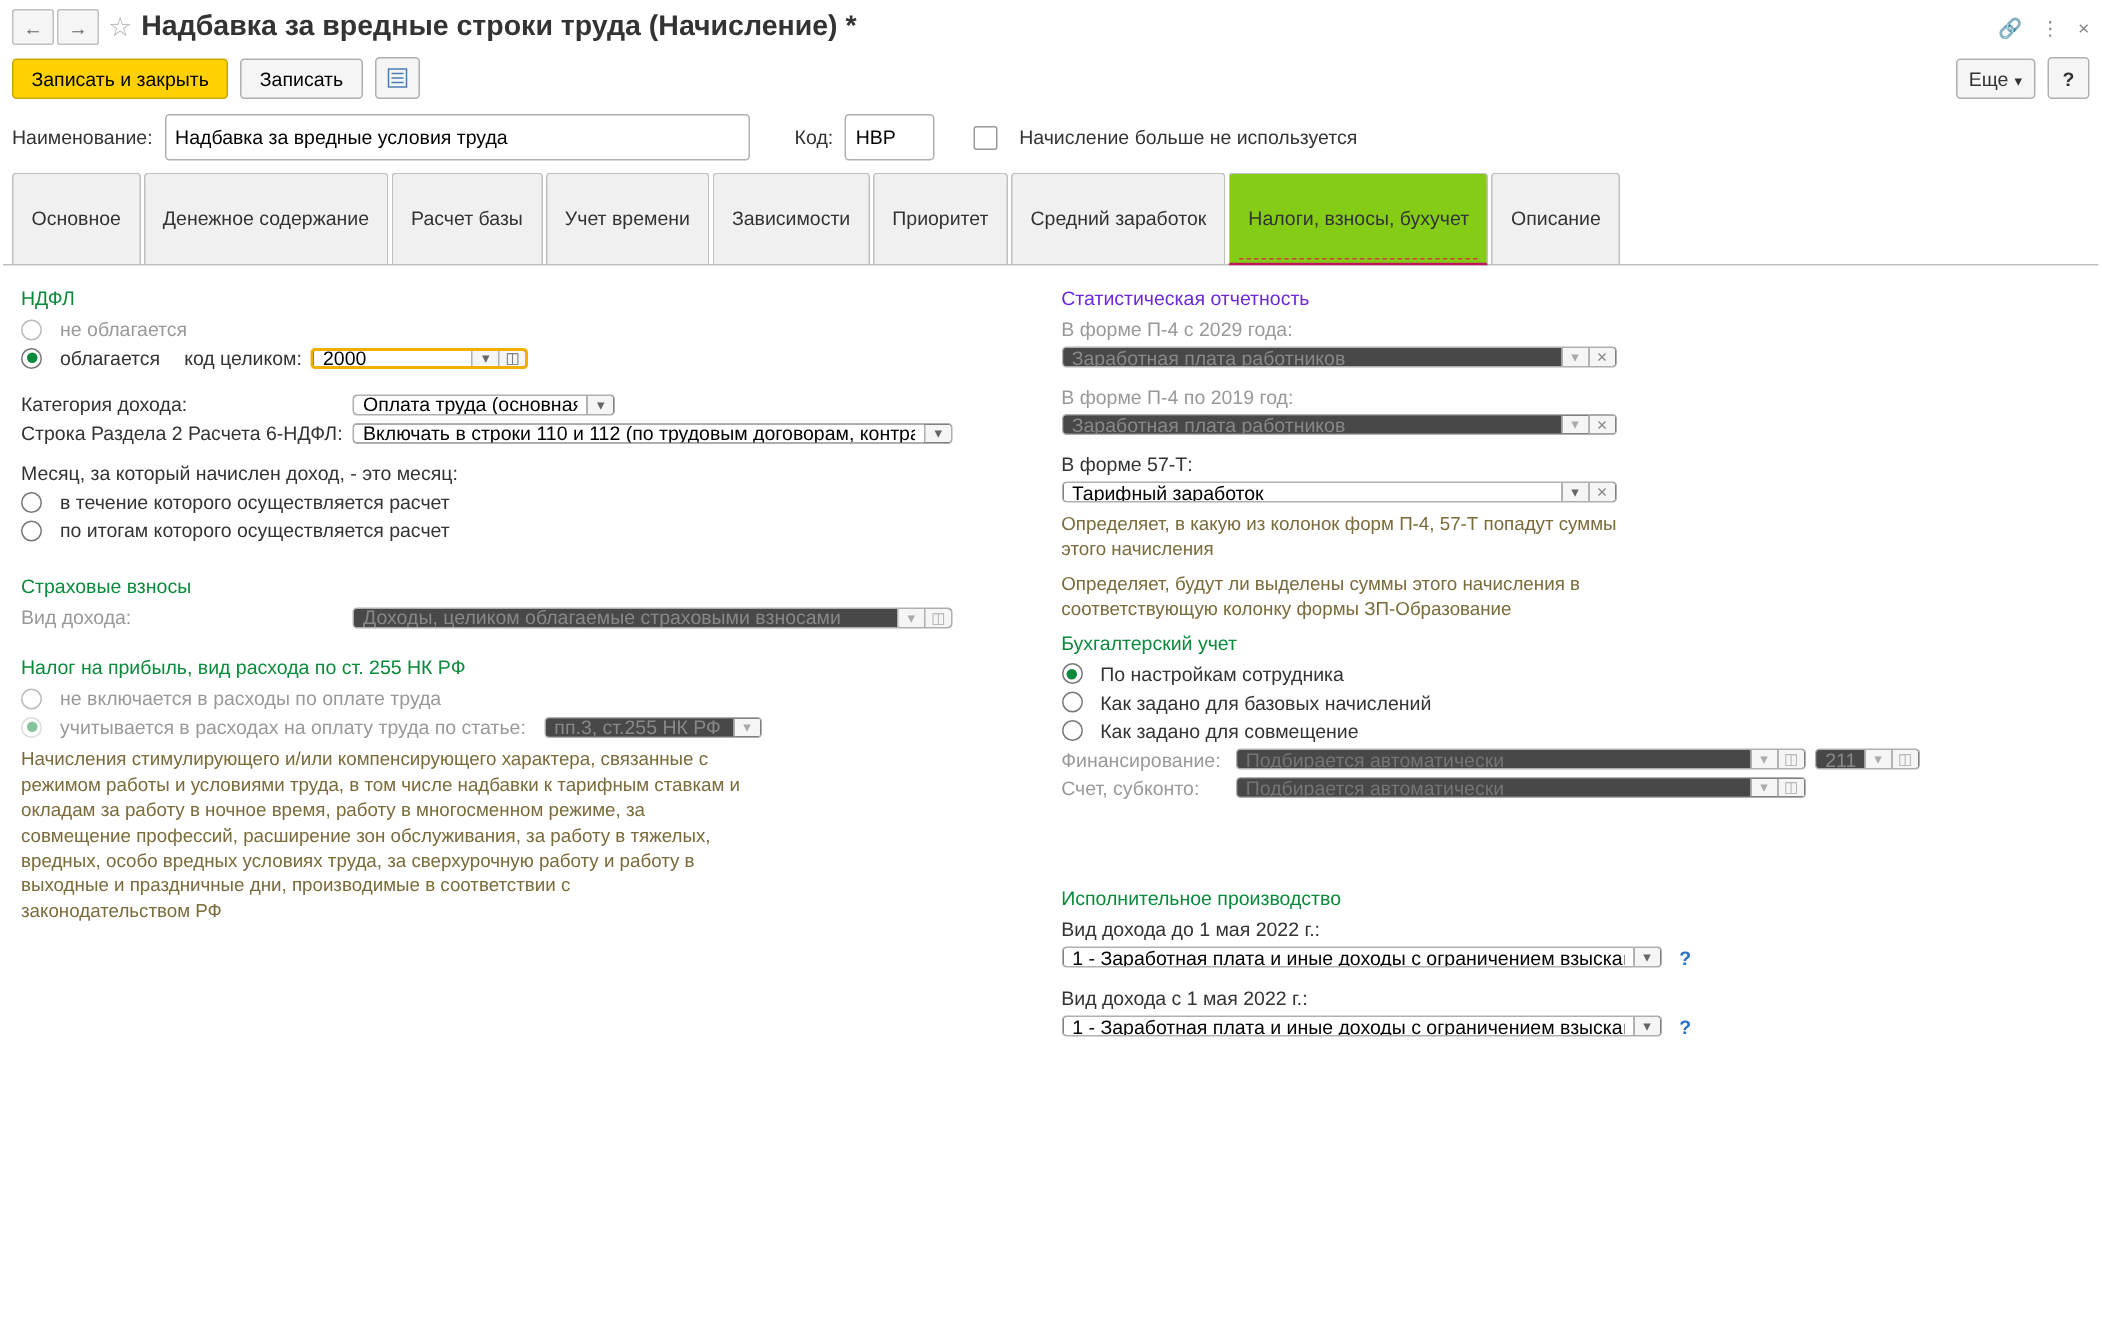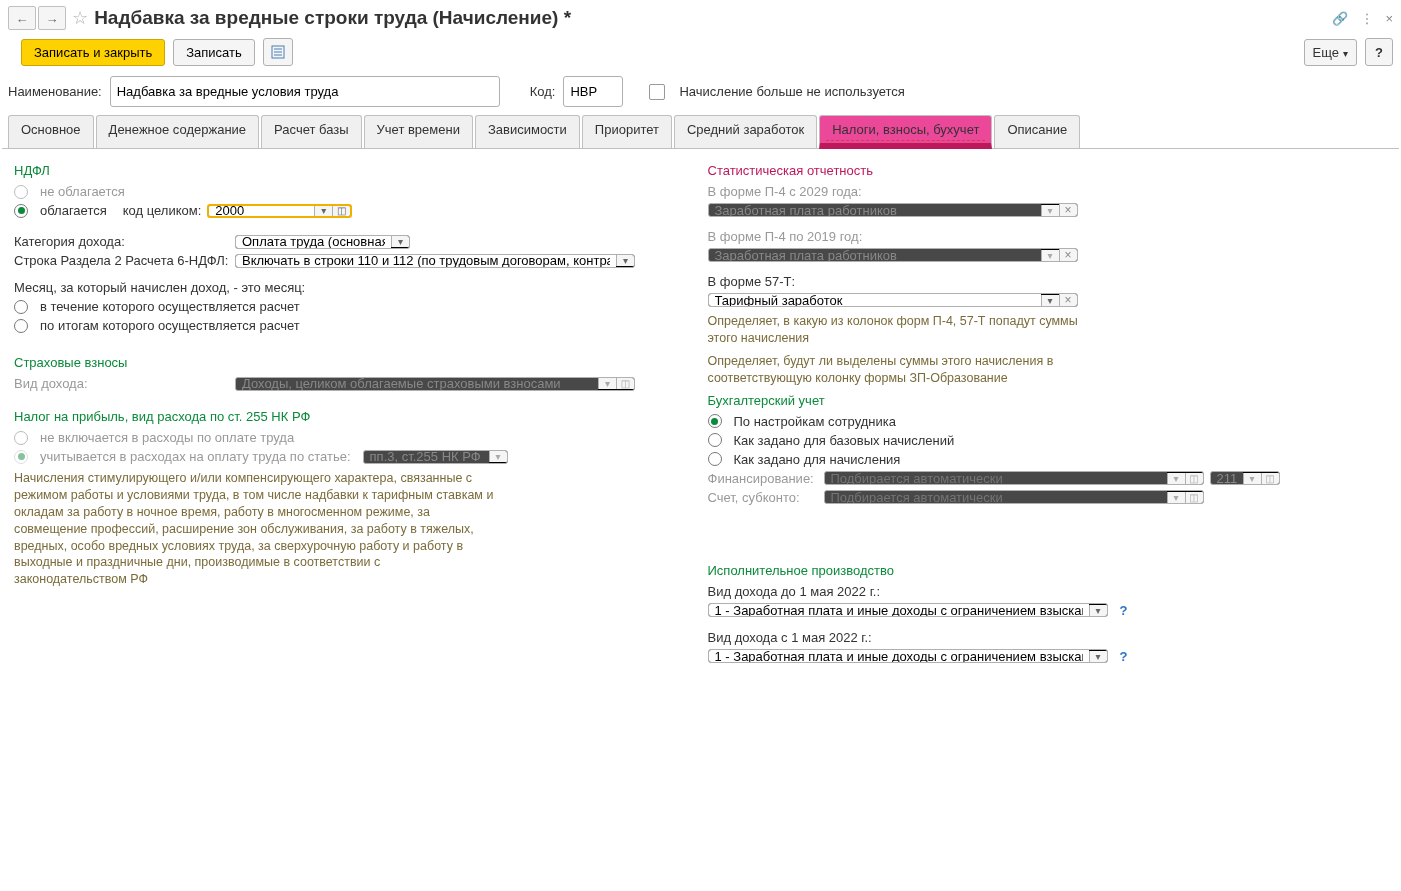--- a/index.html
+++ b/index.html
@@ -42,21 +42,20 @@
     border: 1px solid #b0b0b0;
     background: #f5f5f5;
     padding: 5px 12px;
     border-radius: 3px;
     font-size: 13px;
   }
   .btn-yellow {
     background: #ffd100;
     border: 1px solid #c9a800;
     font-weight: normal;
-    margin-left: 13px;
   }
   .btn-icon {
     width: 30px; height: 28px;
     border: 1px solid #b0b0b0;
     background: #f5f5f5;
     display: inline-flex; align-items:center; justify-content:center;
     border-radius: 3px;
     color: #4a7db5;
   }
   .toolbar-spacer { flex: 1; }
@@ -91,31 +90,31 @@
     height: 31px;
   }
   .checkbox { width:16px; height:16px; border:1px solid #999; display:inline-block; vertical-align:middle; margin-right:6px; border-radius:2px;}
 
   .tabs {
     display:flex;
     border-bottom: 1px solid #c0c0c0;
     padding: 0 6px;
   }
   .tab {
-    padding: 6px 12px;
+    padding: 22px 12px;
     border: 1px solid #c0c0c0;
     border-bottom: none;
     background: #f0f0f0;
     margin-right: 2px;
     border-radius: 3px 3px 0 0;
     font-size: 13px;
   }
   .tab-active {
-    background: #ec4899;
-    border-bottom: 6px solid #be185d;
+    background: #84cc16;
+    border-bottom: 2px solid #be185d;
     margin-bottom: -1px;
     position: relative;
     text-align: center;
   }
   .tab-active::after {
     content:"";
     position:absolute;
     left:6px; right:6px; bottom:2px;
     border-bottom: 1px dashed #d04040;
   }
@@ -296,21 +295,21 @@
       <span class="text-disabled">учитывается в расходах на оплату труда по статье:</span>
       <div class="combo combo-disabled" style="width:145px;margin-left:6px">
         <input disabled="" value="пп.3, ст.255 НК РФ" style="">
         <span class="cbtn caret-down"></span>
       </div>
     </div>
     <div class="hint">Начисления стимулирующего и/или компенсирующего характера, связанные с режимом работы и условиями труда, в том числе надбавки к тарифным ставкам и окладам за работу в ночное время, работу в многосменном режиме, за совмещение профессий, расширение зон обслуживания, за работу в тяжелых, вредных, особо вредных условиях труда, за сверхурочную работу и работу в выходные и праздничные дни, производимые в соответствии с законодательством РФ</div>
   </div>
 
   <div class="col">
-    <div class="section-title section-title-disabled" style="color:#be185d">Статистическая отчетность</div>
+    <div class="section-title section-title-disabled" style="color:#6d28d9">Статистическая отчетность</div>
 
     <div class="text-disabled">В форме П-4 с 2029 года:</div>
     <div class="form-row">
       <div class="combo combo-disabled" style="width:370px">
         <input disabled="" value="Заработная плата работников" style="">
         <span class="cbtn caret-down"></span>
         <span class="cbtn x-btn"></span>
       </div>
     </div>
 
@@ -341,21 +340,21 @@
     <div class="form-row">
       <span class="radio radio-checked"></span>
       <span>По настройкам сотрудника</span>
     </div>
     <div class="form-row">
       <span class="radio"></span>
       <span>Как задано для базовых начислений</span>
     </div>
     <div class="form-row">
       <span class="radio"></span>
-      <span>Как задано для начисления</span>
+      <span>Как задано для совмещение</span>
     </div>
 
     <div class="form-row">
       <span class="text-disabled" style="width:110px">Финансирование:</span>
       <div class="combo combo-disabled" style="width:380px">
         <input disabled="" placeholder="Подбирается автоматически" style="">
         <span class="cbtn caret-down"></span>
         <span class="cbtn open-ext"></span>
       </div>
       <div class="combo combo-disabled" style="width:70px">

